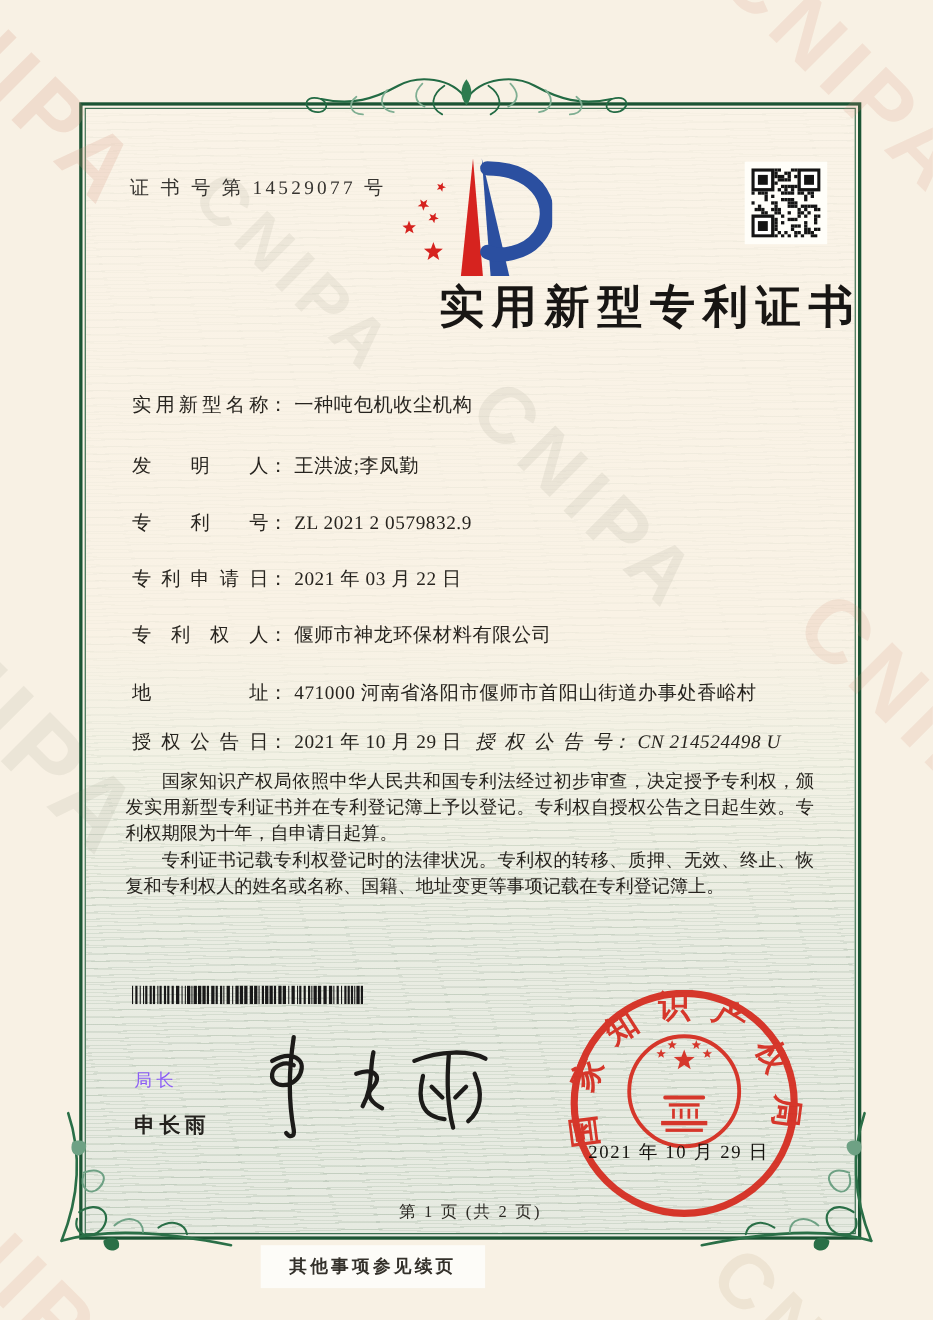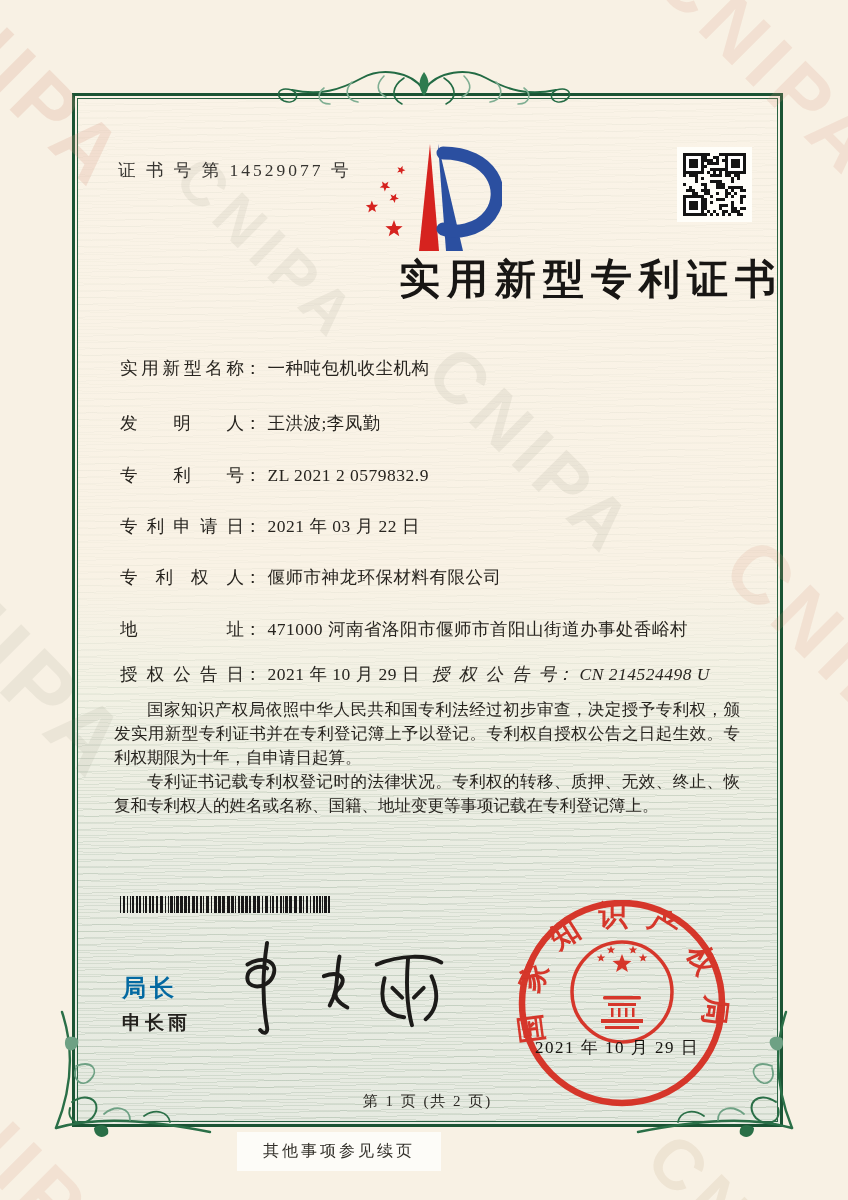--- a/index.html
+++ b/index.html
@@ -42,32 +42,32 @@
   .f-colon{display:inline-block;margin-right:6px;}
   .f-value{letter-spacing:0.5px;}
   .g2{position:absolute;left:312px;top:0;white-space:nowrap;font-style:italic;}
   
   .body-text{position:absolute;left:114px;top:698px;width:626px;font-size:16.5px;line-height:24px;
              color:#26231e;text-align:justify;}
   .body-text p{margin:0;text-indent:2em;}
   
   .barcode{position:absolute;left:120px;top:896px;}
   .signer-title{position:absolute;left:122px;top:972px;font-family:"Liberation Sans","DejaVu Sans",sans-serif;
-                font-size:24px;font-weight:700;letter-spacing:4px;color:#0369a1;}
+                font-size:16px;font-weight:400;letter-spacing:4px;color:#8b5cf6;}
   .signer-name{position:absolute;left:122px;top:1010px;font-family:"Liberation Sans","DejaVu Sans",sans-serif;
                font-size:19px;font-weight:600;letter-spacing:4px;color:#24221e;}
   .signature{position:absolute;left:222px;top:930px;}
   
   .seal{position:absolute;left:510px;top:900px;opacity:0.92;}
   .seal-date{position:absolute;left:505px;top:1036px;width:224px;text-align:center;
              font-size:17px;letter-spacing:1.5px;color:#15130f;}
   
   .page-info{position:absolute;left:72px;top:1092px;width:711px;text-align:center;
              font-size:15px;letter-spacing:2px;color:#2c2a25;}
-  .note-box{position:absolute;left:0;top:1132px;width:678px;text-align:center;}
+  .note-box{position:absolute;left:0;top:1132px;width:678px;text-align:center;font-weight:bold;}
   .note-box span{display:inline-block;background:#fdfcf8;padding:9px 26px;
                  font-size:16px;letter-spacing:3px;color:#33302a;}
   
   .orn-top{position:absolute;left:264px;top:64px;}
   .orn-bl{position:absolute;left:46px;top:1010px;}
   .orn-br{position:absolute;left:634px;top:1010px;transform:scaleX(-1);}
 </style>
 </head>
 <body>
 

